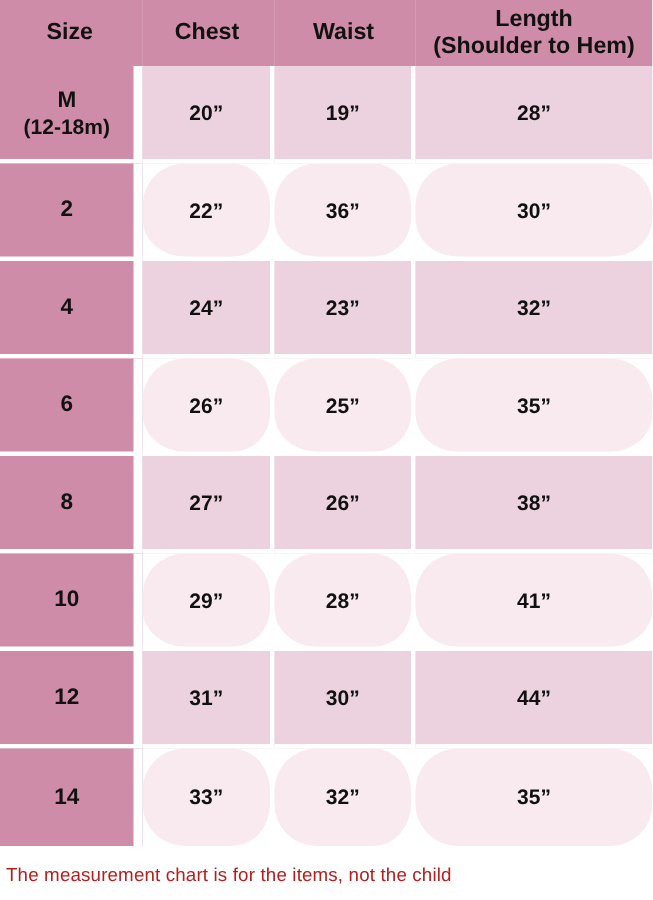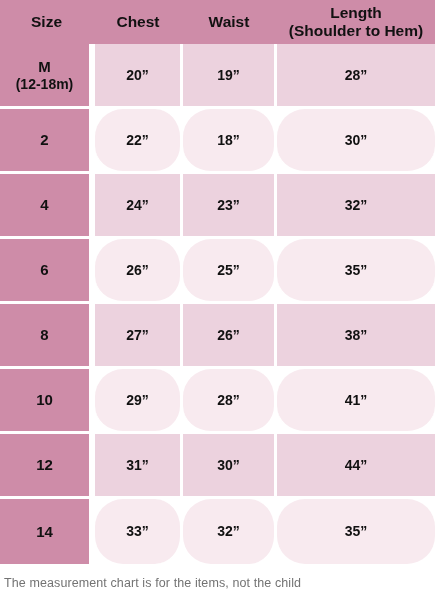--- a/index.html
+++ b/index.html
@@ -89,21 +89,21 @@
   
   tbody tr.tint-dark  td.data-cell { background: #ecd2de; }
   tbody tr.tint-light td.data-cell { background: #f8eaef; border-radius: 28px; }
 
   
   .footer-note {
     margin-top: 12px;
     padding-left: 4px;
     font-size: 12.5px;
     font-weight: normal;
-    color: #737373;
+    color: #b91c1c;
     letter-spacing: 0.1px;
     white-space: nowrap;
   }
 </style>
 </head>
 <body>
 
 <div class="chart-wrap">
 
   <table class="size-table">
@@ -142,21 +142,21 @@
         <td class="data-cell col-chest">20”</td>
         <td class="data-cell col-waist">19”</td>
         <td class="data-cell col-length">28”</td>
       </tr>
 
       <tr class="tint-light">
         <td class="col-size">
           <span>2</span>
         </td>
         <td class="data-cell col-chest">22”</td>
-        <td class="data-cell col-waist">18”</td>
+        <td class="data-cell col-waist">36”</td>
         <td class="data-cell col-length">30”</td>
       </tr>
 
       <tr class="tint-dark">
         <td class="col-size">
           <span>4</span>
         </td>
         <td class="data-cell col-chest">24”</td>
         <td class="data-cell col-waist">23”</td>
         <td class="data-cell col-length">32”</td>

